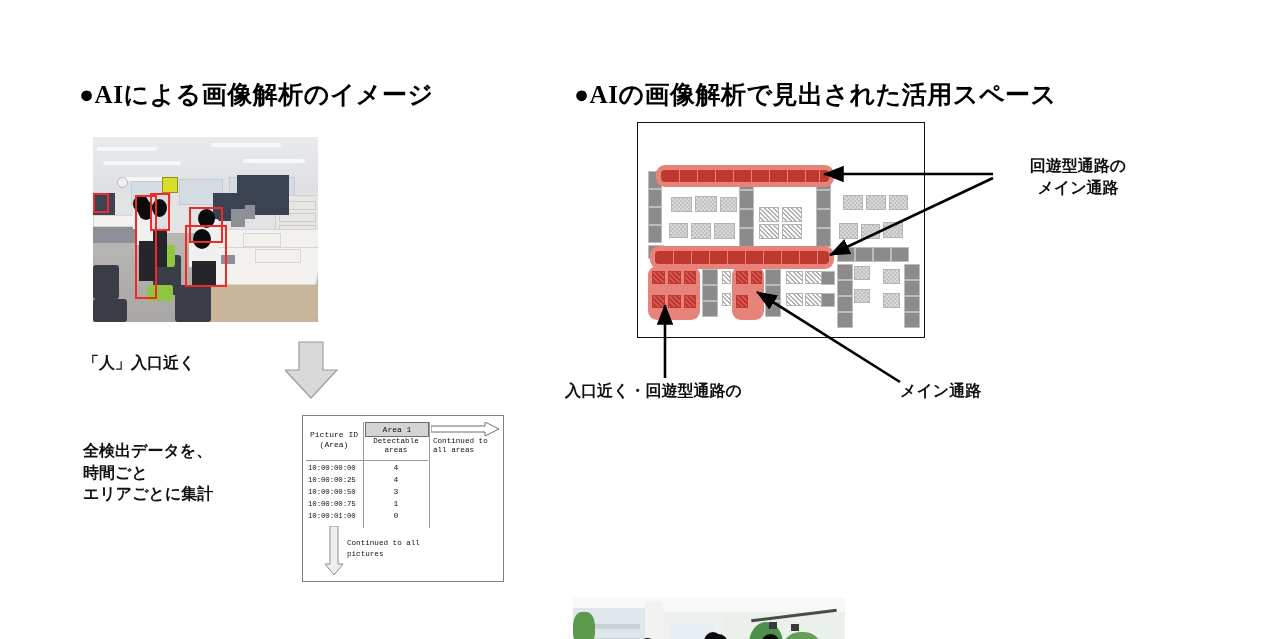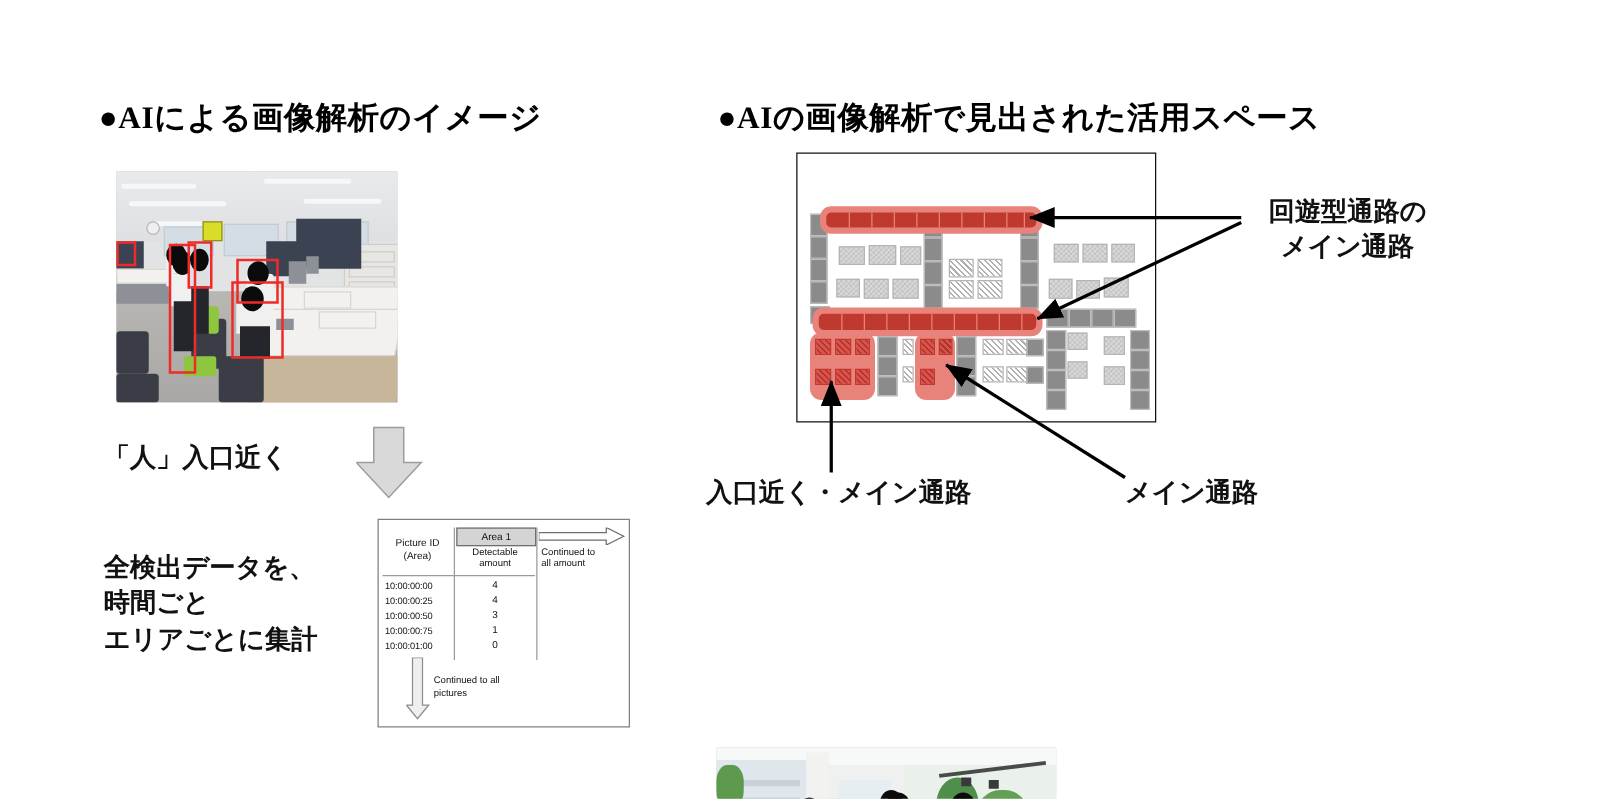--- a/index.html
+++ b/index.html
@@ -20,21 +20,21 @@
     font-size:25px;
     letter-spacing:.5px;
     white-space:nowrap;
     line-height:1;
   }
 
   
   .jp{
     font-family:"DejaVu Sans","Liberation Sans",sans-serif;
     font-weight:bold;
-    font-size:21px;
+    font-size:16px;
     line-height:1.35;
     white-space:pre-line;
     color:#111;
   }
 
   
   .photo{overflow:hidden;position:relative;background:#cfcfcf;}
 
   
   .face{position:absolute;background:#0b0b0b;border-radius:50%;}
@@ -59,21 +59,21 @@
   #photo-detect .grn{position:absolute;background:#8ec63f;border-radius:2px;}
   #photo-detect .tbl{position:absolute;background:#c8b69a;}
 
   
   .blockarrow-down{position:absolute;}
 
   
   #data-table{
     left:302px;top:415px;width:200px;height:165px;
     border:1px solid #808080;background:#fff;
-    font-family:Liberation Sans, sans-serif;
+    font-family:Liberation Mono, monospace;
     font-size:7px;color:#111;
   }
   #data-table .vline{position:absolute;width:1px;background:#9a9a9a;}
   #data-table .hline{position:absolute;height:1px;background:#9a9a9a;}
   #data-table .areahdr{
     position:absolute;left:62px;top:6px;width:62px;height:13px;
     background:#d4d4d4;border:1px solid #6e6e6e;
     text-align:center;line-height:13px;font-size:8px;
   }
   #data-table .colhdr{position:absolute;text-align:center;line-height:1.25;}
@@ -173,23 +173,23 @@
 <div class="abs jp" style="left:83px;top:440px;">全検出データを、
 時間ごと
 エリアごとに集計</div>
 
 <div class="abs" id="data-table">
   <div class="areahdr">Area 1</div>
 
   <div class="colhdr" style="left:2px;top:14px;width:58px;font-size:8px;white-space:pre-line;">Picture ID
 (Area)</div>
   <div class="colhdr" style="left:62px;top:21px;width:62px;font-size:7.6px;white-space:pre-line;">Detectable
-amount</div>
+areas</div>
   <div class="colhdr" style="left:130px;top:21px;width:66px;font-size:7.6px;text-align:left;white-space:pre-line;">Continued  to
-all amount</div>
+all areas</div>
 
   <svg style="position:absolute;left:128px;top:6px;" width="70" height="14">
     <polygon points="0,4 54,4 54,0 68,7 54,14 54,10 0,10" fill="#ffffff" stroke="#6e6e6e" stroke-width="1"></polygon>
   </svg>
 
   <div class="vline" style="left:60px;top:6px;height:106px;"></div>
   <div class="vline" style="left:126px;top:6px;height:106px;"></div>
   <div class="hline" style="left:3px;top:44px;width:122px;"></div>
 
   <div class="rowlabel" style="top:48px;">10:00:00:00</div>
@@ -332,21 +332,21 @@
   <line x1="993" y1="178" x2="830" y2="255" stroke="#000" stroke-width="2.6" marker-end="url(#ah)"></line>
 
   <line x1="665" y1="378" x2="665" y2="305" stroke="#000" stroke-width="2.6" marker-end="url(#ah)"></line>
 
   <line x1="900" y1="382" x2="757" y2="292" stroke="#000" stroke-width="2.6" marker-end="url(#ah)"></line>
 </svg>
 
 <div class="abs jp" style="left:998px;top:155px;text-align:center;width:160px;">回遊型通路の
 メイン通路</div>
 
-<div class="abs jp" style="left:565px;top:380px;">入口近く・メイン通路</div>
+<div class="abs jp" style="left:565px;top:380px;">入口近く・回遊型通路の</div>
 
 <div class="abs jp" style="left:900px;top:380px;">メイン通路</div>
 
 <div class="abs photo" style="left:573px;top:413px;width:272px;height:160px;">
   <div style="position:absolute;left:0;top:0;width:100%;height:100%;background:#eef1f0;"></div>
   <div style="position:absolute;left:0;top:0;width:100%;height:14px;background:#f7f8f8;"></div>
 
   <div style="position:absolute;left:0;top:10px;width:72px;height:96px;background:#dfe7ec;"></div>
   <div style="position:absolute;left:3px;top:26px;width:64px;height:5px;background:#c8d2d8;"></div>
   <div style="position:absolute;left:3px;top:40px;width:64px;height:5px;background:#c8d2d8;"></div>

